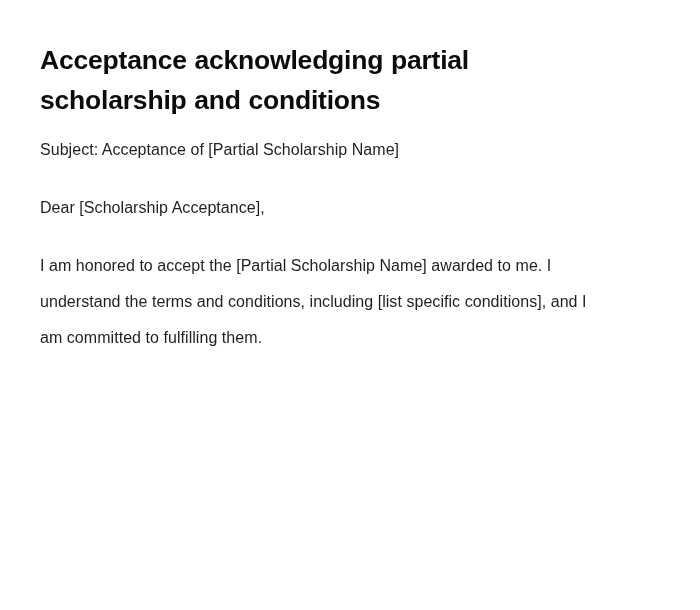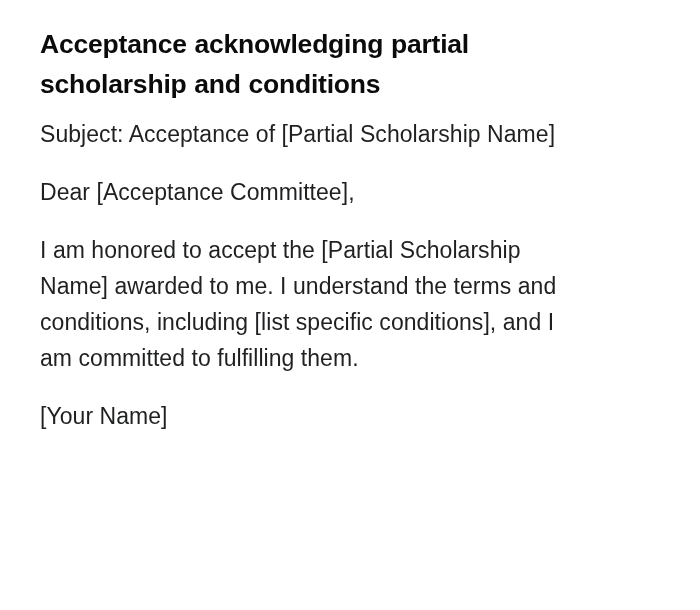--- a/index.html
+++ b/index.html
@@ -21,40 +21,40 @@
     box-sizing: border-box;
     width: 700px;
     height: 610px;
     background: #ffffff;
     padding: 0 40px 0 40px;
     position: relative;
   }
 
   .article-title {
     margin: 0;
-    padding-top: 24px;
+    padding-top: 40px;
     font-family: "Liberation Sans Narrow", "Liberation Sans", "DejaVu Sans Condensed", sans-serif;
     font-size: 26.5px;
     font-weight: 700;
     line-height: 40px;
     letter-spacing: -0.2px;
     color: #0b0b0b;
     max-width: 570px;
     word-spacing: 0.5px;
   }
 
   .article-body {
     margin: 0;
     padding-top: 12px;
   }
 
   .para {
     margin: 0 0 22px 0;
     font-family: "Liberation Sans", "DejaVu Sans", sans-serif;
-    font-size: 23px;
+    font-size: 16px;
     font-weight: 400;
     line-height: 36px;
     color: #1f2022;
     max-width: 548px;
     letter-spacing: 0.05px;
   }
 
   .para:last-child {
     margin-bottom: 0;
   }
@@ -70,22 +70,21 @@
 <body>
 
 <div class="page">
 
   <h1 class="article-title">Acceptance acknowledging partial scholarship and conditions</h1>
 
   <div class="article-body">
 
     <p class="para para-subject">Subject: Acceptance of [Partial Scholarship Name]</p>
 
-    <p class="para para-salutation">Dear [Acceptance Committee],</p>
+    <p class="para para-salutation">Dear [Scholarship Acceptance],</p>
 
     <p class="para para-main">I am honored to accept the [Partial Scholarship Name] awarded to me. I understand the terms and conditions, including [list specific conditions], and I am committed to fulfilling them.</p>
 
 
 
-    <p class="para para-signature">[Your Name]</p>
 
   </div>
 </div>
 
 </body></html>

